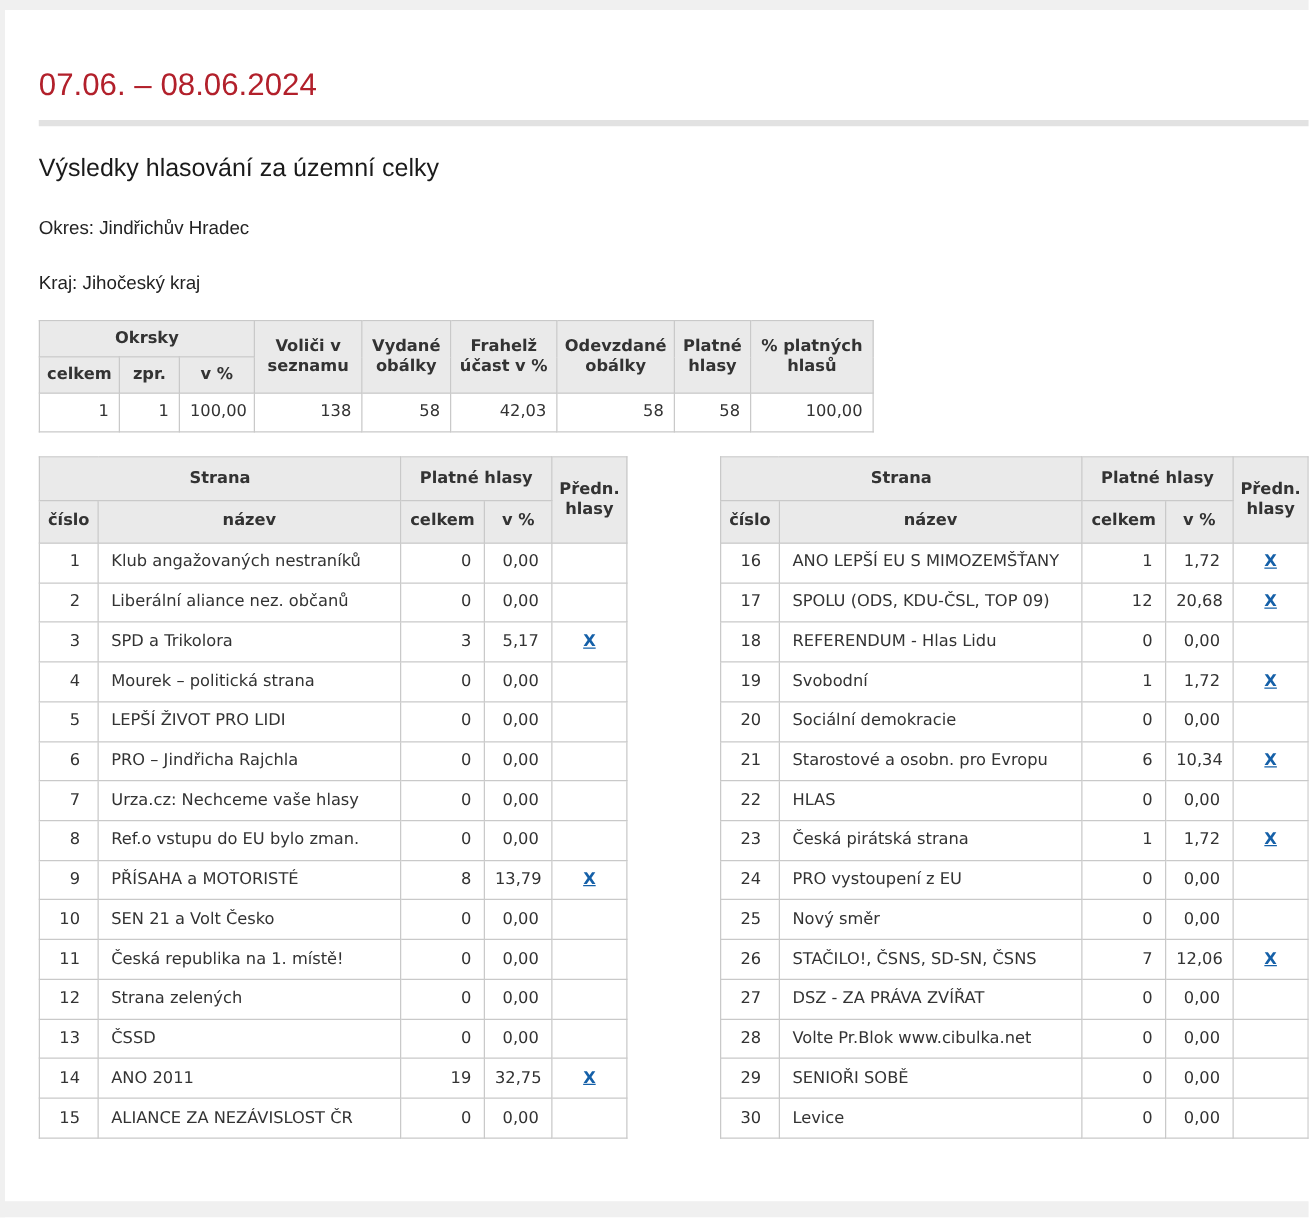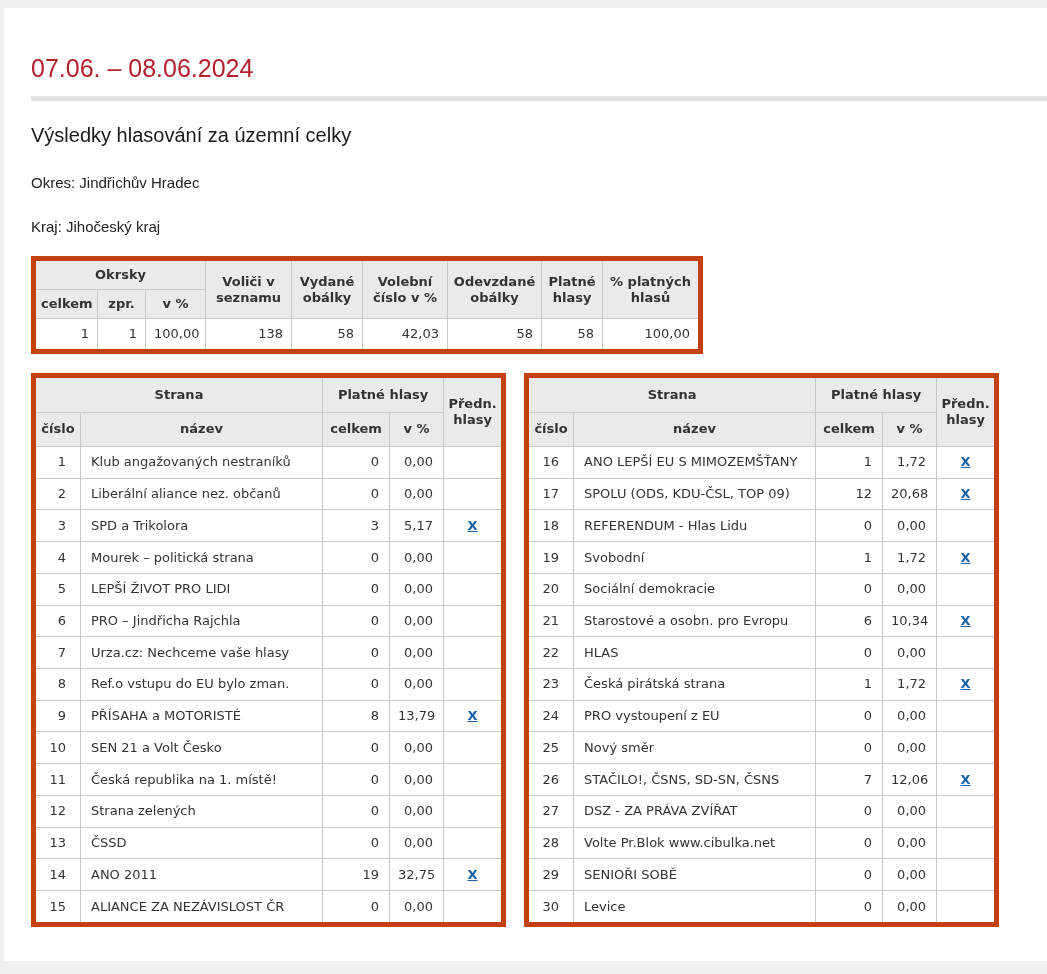--- a/index.html
+++ b/index.html
@@ -17,29 +17,29 @@
     color:#b2202b;font-size:25px;line-height:32px;font-weight:400;
     margin:0;max-width:990px;
   }
   .divider{height:5px;background:#e2e2e2;margin:12px 0 0 0;width:1016px;}
 
   .section-title{font-size:20px;font-weight:400;color:#1a1a1a;margin:23px 0 8px 0;}
   .loc-line{font-size:15px;color:#222;margin:27px 0 0 0;}
 
   table{border-collapse:collapse;table-layout:fixed;background:#fff;
         font-family:"DejaVu Sans","Liberation Sans",sans-serif;font-size:13px;color:#333;}
-  table{border:5px solid #c2410c;}
+  table{border:1px solid #c2410c;}
   th,td{border:1px solid #c9c9c9;vertical-align:middle;}
   th{background:#eaeaea;font-weight:bold;text-align:center;padding:6px 5px;line-height:16px;color:#333;}
   td{background:#fff;padding:7px 8px;line-height:16px;}
 
   .summary{width:667px;margin-top:21px;}
   .summary td{text-align:right;}
 
-  .tables-row{display:flex;gap:18px;margin-top:19px;}
+  .tables-row{display:flex;gap:18px;margin-top:19px;justify-content:space-between;}
   .party{width:470px;}
   .party td.c-num{text-align:right;padding-right:14px;}
   .party td.c-name{text-align:left;padding-left:10px;white-space:nowrap;overflow:hidden;}
   .party td.c-votes,.party td.c-pct{text-align:right;padding-right:10px;}
   .party td.c-pref{text-align:center;padding:7px 4px;}
   .party th.predn{padding:18px 4px;}
 
   a.xlink{color:#1560a8;font-weight:bold;text-decoration:underline;cursor:pointer;}
 </style>
 </head>
@@ -69,21 +69,21 @@
         <col style="width:85px">
       <col style="width:94px">
         <col style="width:61px">
         <col style="width:98px">
     </colgroup>
     <thead>
       <tr>
         <th colspan="3">Okrsky</th>
         <th rowspan="2">Voliči v seznamu</th>
         <th rowspan="2">Vydané obálky</th>
-        <th rowspan="2">Volební číslo v %</th>
+        <th rowspan="2">Frahelž účast v %</th>
         <th rowspan="2">Odevzdané obálky</th>
         <th rowspan="2">Platné hlasy</th>
         <th rowspan="2">% platných hlasů</th>
       </tr>
       <tr>
         <th>celkem</th>
         <th>zpr.</th>
         <th>v %</th>
       </tr>
     </thead>

